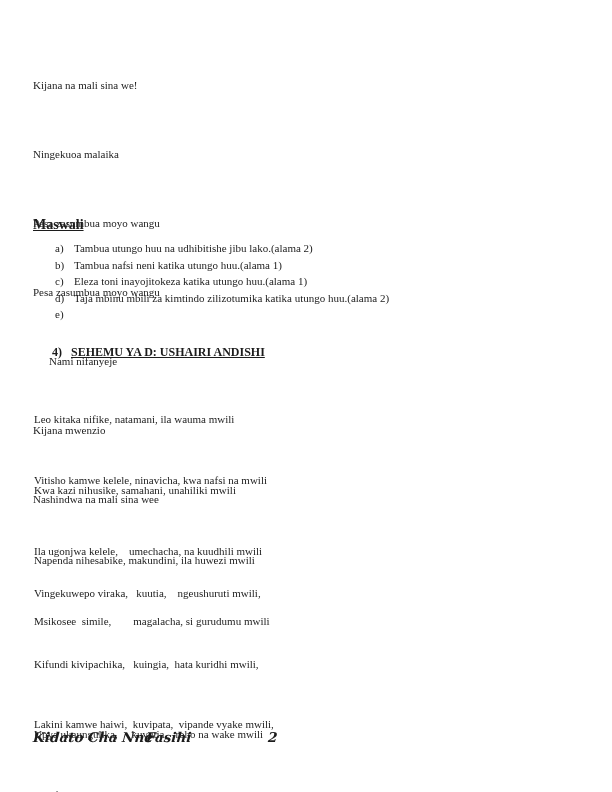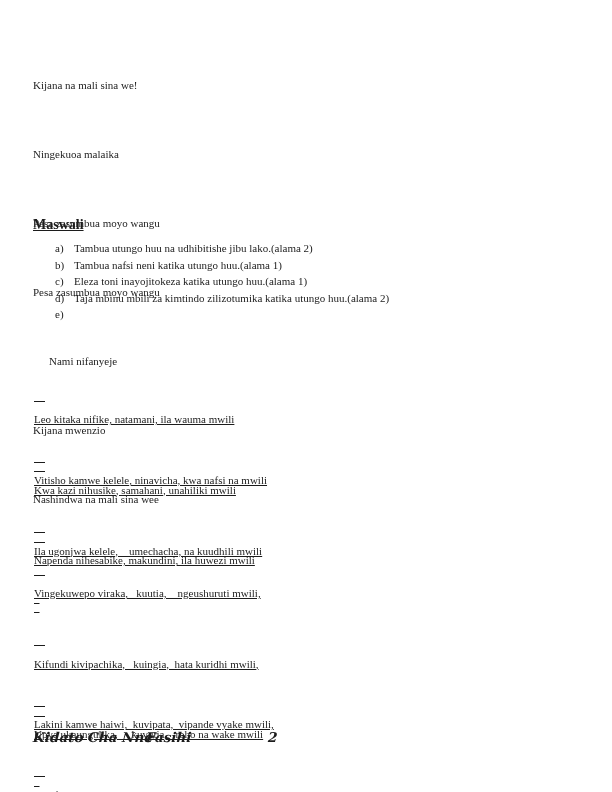--- a/index.html
+++ b/index.html
@@ -63,21 +63,20 @@
   .section-number { margin-right: 9px; }
   .section-title { text-decoration: underline; }
 
   
   .stanza {
     position: absolute;
     left: 34px;
     font-size: 11px;
     line-height: 23.5px;
     white-space: pre;
-    text-decoration: underline;
   }
   .stanza-1 { top: 361px; }
   .stanza-2 { top: 422px; }
   .stanza-3 { top: 535px; }
   .stanza-4 { top: 666px; }
 
   
   .footer {
     position: absolute;
     top: 729px;
@@ -126,30 +125,34 @@
     </div>
     <div class="question">
       <span class="q-label">d)</span>
       <span class="q-text">Taja mbinu mbili za kimtindo zilizotumika katika utungo huu.(alama 2)</span>
     </div>
     <div class="question">
       <span class="q-label">e)</span>
     </div>
   </div>
 
+  <div class="section-heading">
+    <span class="section-number">4)</span><span class="section-title">SEHEMU YA D: USHAIRI ANDISHI</span>
+  </div>
 
   <div class="stanza stanza-1">
     <div>Leo kitaka nifike, natamani, ila wauma mwili</div>
     <div>Kwa kazi nihusike, samahani, unahiliki mwili</div>
     <div>Napenda nihesabike, makundini, ila huwezi mwili</div>
   </div>
 
   <div class="stanza stanza-2">
     <div>Vitisho kamwe kelele, ninavicha, kwa nafsi na mwili</div>
     <div>Ila ugonjwa kelele,    umechacha, na kuudhili mwili</div>
+    <div>Msikosee  simile,        magalacha, si gurudumu mwili</div>
   </div>
 
   <div class="stanza stanza-3">
     <div>Vingekuwepo viraka,   kuutia,    ngeushuruti mwili,</div>
     <div>Kifundi kivipachika,   kuingia,  hata kuridhi mwili,</div>
     <div>Upya ukaungulika,     kuvutia,   roho na wake mwili</div>
   </div>
 
   <div class="stanza stanza-4">
     <div>Lakini kamwe haiwi,  kuvipata,  vipande vyake mwili,</div>

